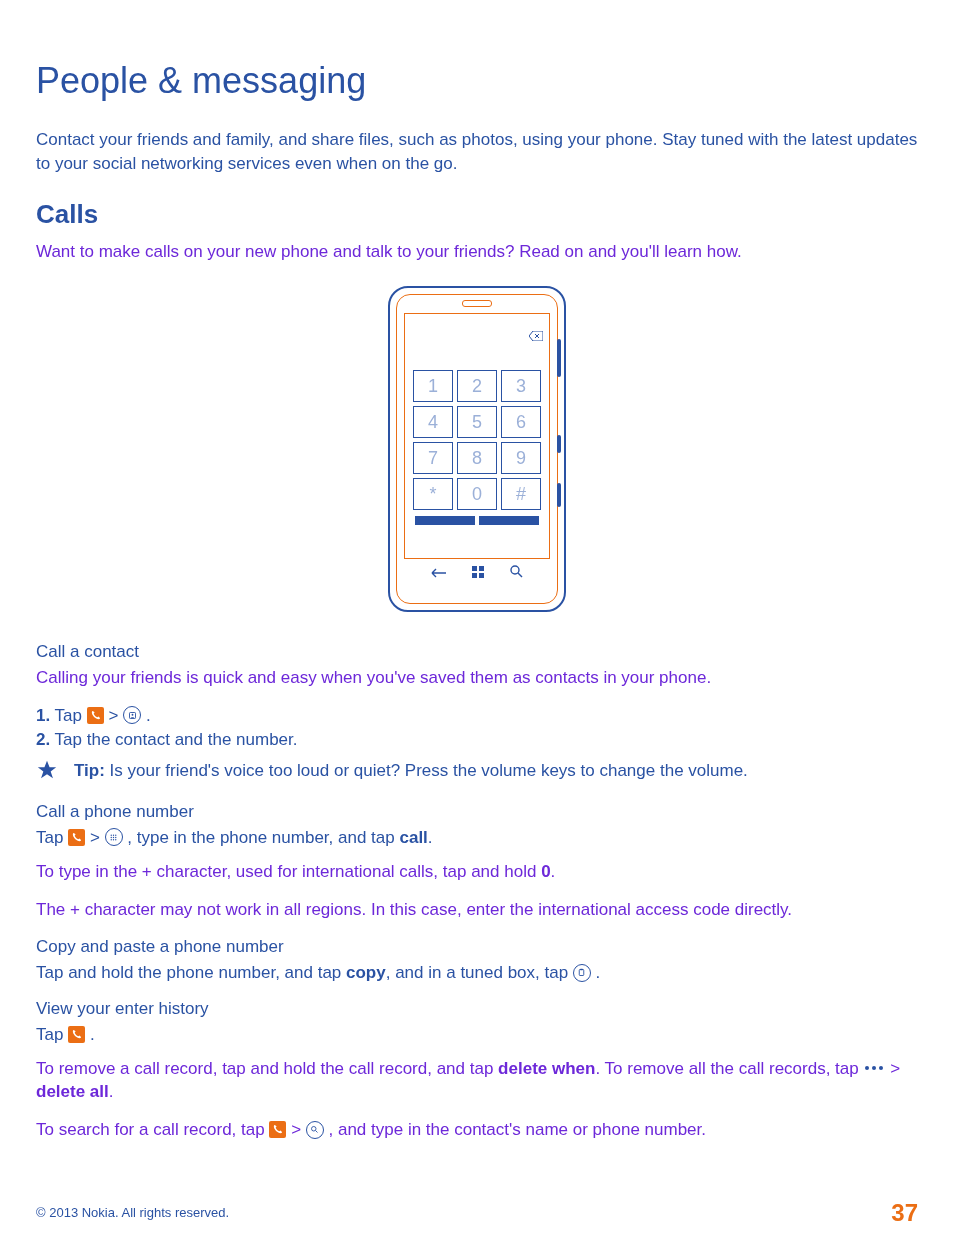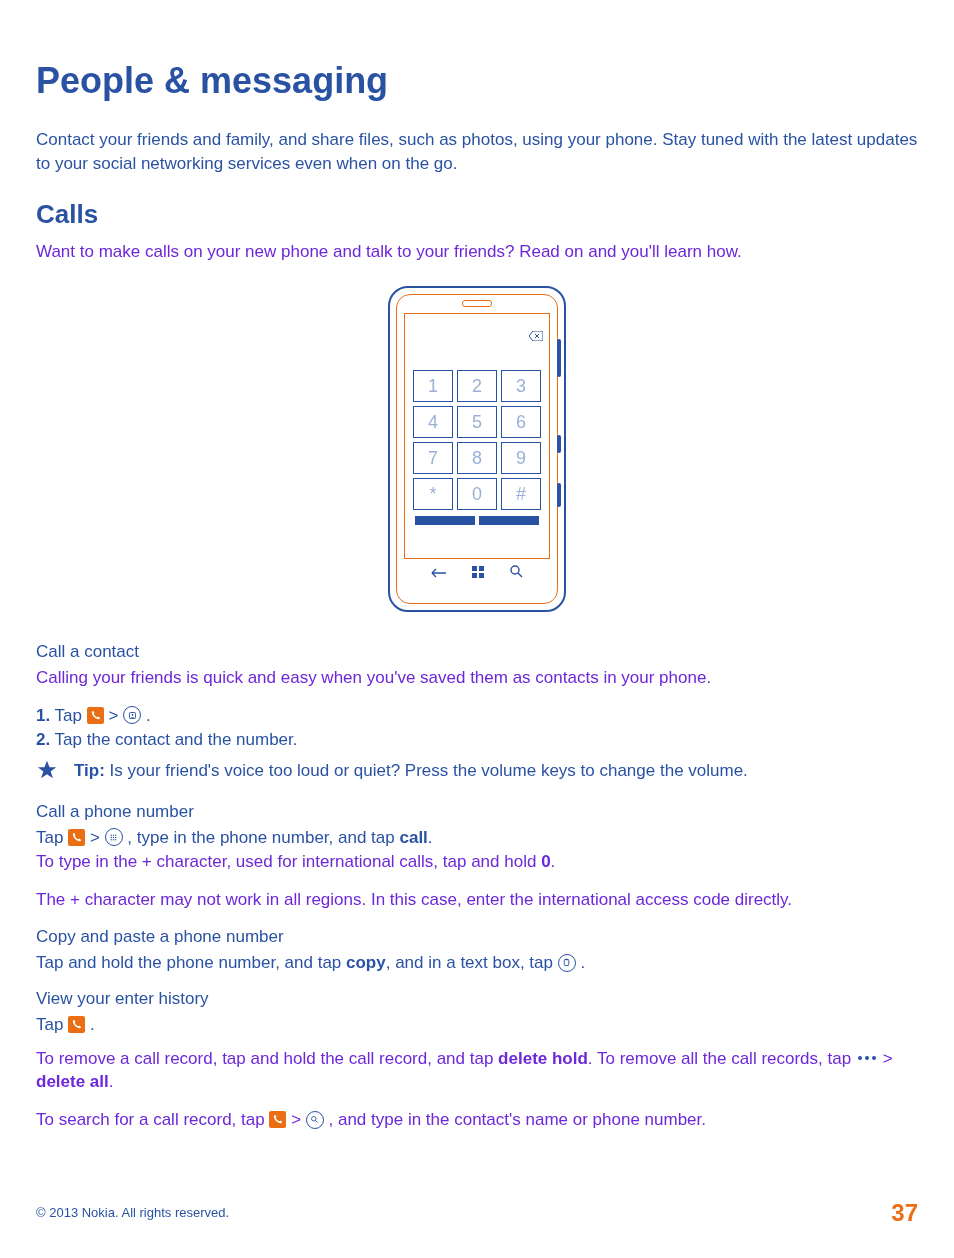--- a/index.html
+++ b/index.html
@@ -10,21 +10,21 @@
     width: 954px;
     height: 1258px;
     box-sizing: border-box;
     padding: 48px 36px 24px 36px;
     position: relative;
     color: #1a3e8c;
   }
   h1 {
     color: #2a52a3;
     font-size: 36px;
-    font-weight: bold;
+    font-weight: normal;
     margin: 8px 0 22px 0;
   }
   p.intro {
     color: #2a52a3;
     margin: 0 0 20px 0;
   }
   h2 {
     color: #2a52a3;
     font-size: 26px;
     font-weight: bold;
@@ -251,49 +251,49 @@
       <circle cx="3" cy="6" r="0.9" fill="#2a52a3"></circle>
         <circle cx="6" cy="6" r="0.9" fill="#2a52a3"></circle>
         <circle cx="9" cy="6" r="0.9" fill="#2a52a3"></circle>
       <circle cx="3" cy="9" r="0.9" fill="#2a52a3"></circle>
         <circle cx="6" cy="9" r="0.9" fill="#2a52a3"></circle>
         <circle cx="9" cy="9" r="0.9" fill="#2a52a3"></circle>
     </svg>
   </span>
   <span>, type in the phone number, and tap </span><b>call</b><span>.</span>
 </p>
-<p class="body" style="">
+<p class="body" style="margin-top:10px">
   <span>To type in the + character, used for international calls, tap and hold </span><b>0</b><span>.</span>
 </p>
 <p class="body">The + character may not work in all regions. In this case, enter the international access code directly.</p>
 
 <h3>Copy and paste a phone number</h3>
 <p class="step">
-  <span>Tap and hold the phone number, and tap </span><b>copy</b><span>, and in a text box, tap </span>
+  <span>Tap and hold the phone number, and tap </span><b>copy</b><span>, and in a tuned box, tap </span>
   <span class="inline-icon circ">
     <svg width="9" height="9" viewBox="0 0 12 12">
         <rect x="3" y="2" width="6" height="8" rx="1" fill="none" stroke="#2a52a3" stroke-width="1.2"></rect>
         <rect x="4.5" y="1" width="3" height="2" fill="#2a52a3"></rect>
       </svg>
   </span>
   <span>.</span>
 </p>
 
 <h3>View your enter history</h3>
 <p class="step">
   <span>Tap </span>
   <span class="inline-icon phone-tile">
     <svg width="11" height="11" viewBox="0 0 24 24">
         <path d="M6 2 C6 2 4 3 4 5 C4 12 12 20 19 20 C21 20 22 18 22 18 L19 14 L16 16 C13 15 9 11 8 8 L10 5 Z" fill="#fff"></path>
       </svg>
   </span>
   <span>.</span>
 </p>
 <p class="body" style="margin-top:10px">
-  <span>To remove a call record, tap and hold the call record, and tap </span><b>delete hold</b><span>. To remove all the call records, tap </span>
+  <span>To remove a call record, tap and hold the call record, and tap </span><b>delete when</b><span>. To remove all the call records, tap </span>
   <span class="dots3">
       <span></span>
       <span></span>
       <span></span>
     </span>
   <span> &gt; </span><b>delete all</b><span>.</span>
 </p>
 <p class="body">
   <span>To search for a call record, tap </span>
   <span class="inline-icon phone-tile">

